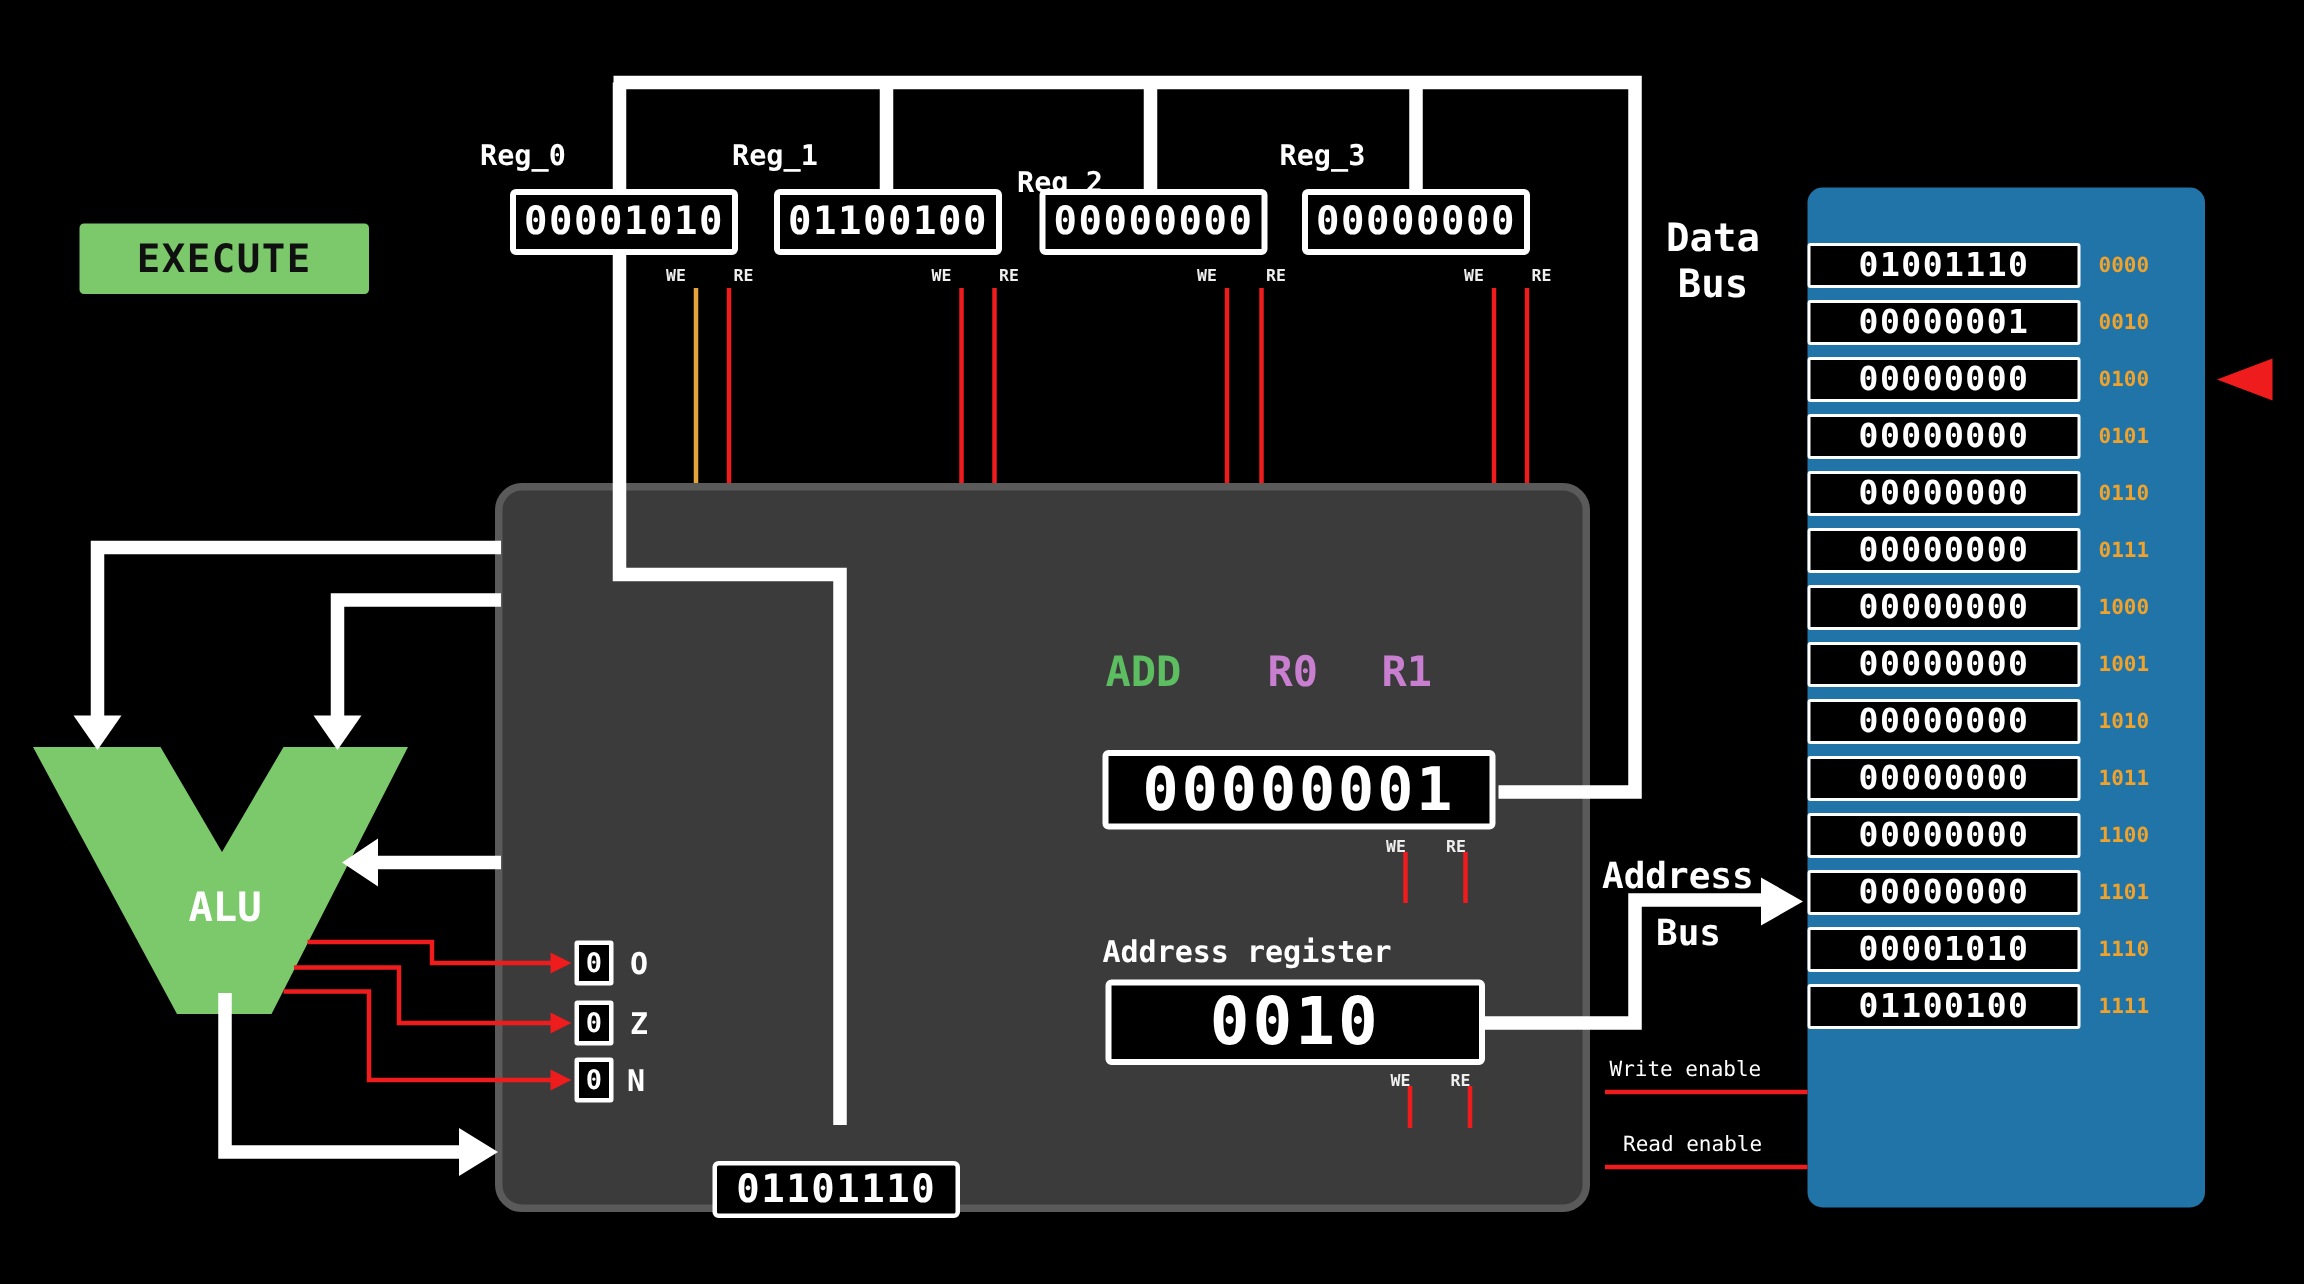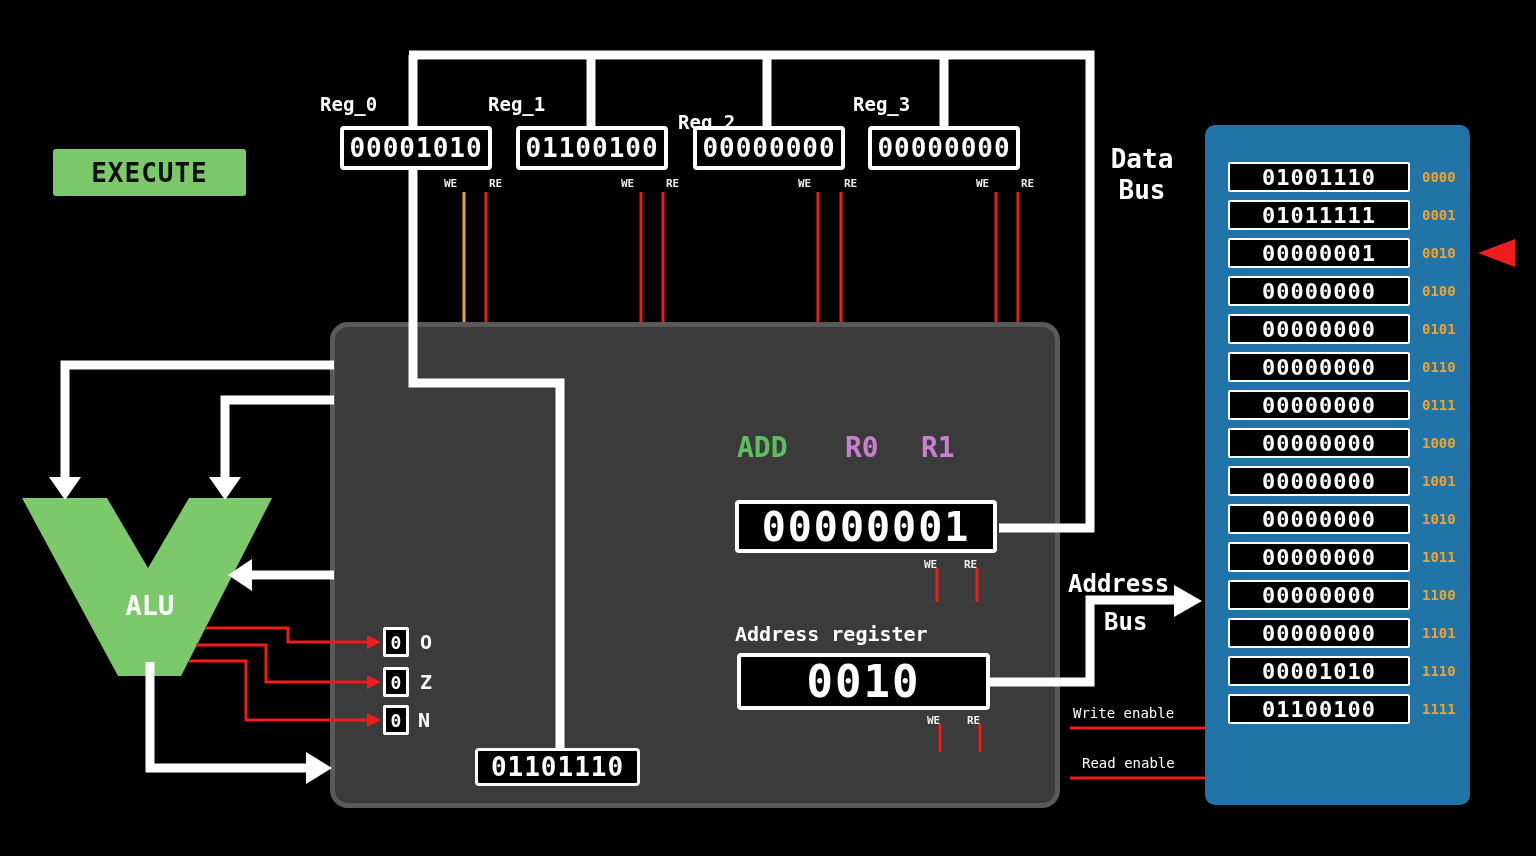--- a/index.html
+++ b/index.html
@@ -10,37 +10,37 @@
   }
   .cpu-body {
     position:absolute; left:330px; top:322px; width:730px; height:486px;
     background:#3b3b3b; border:5px solid #5a5a5a; border-radius:18px; z-index:1;
   }
   .mem-panel {
     position:absolute; left:1205px; top:125px; width:265px; height:680px;
     background:#2174a8; border-radius:10px; z-index:1;
   }
   .mem-rows { position:absolute; left:0; top:37px; width:100%; display:flex; flex-direction:column; gap:8px; }
-  .mem-row { display:flex; align-items:center; height:30px; padding-left:23px; }
+  .mem-row { display:flex; align-items:center; height:30px; }
   .mem-cell {
     width:182px; height:30px; background:#000; border:2px solid #fff; border-radius:2px;
     display:flex; align-items:center; justify-content:center;
     font-size:22px; font-weight:bold; letter-spacing:1px;
   }
   .mem-addr { margin-left:12px; font-size:14px; font-weight:bold; color:#f0a32c; }
   .wires { position:absolute; left:0; top:0; z-index:2; }
   .txt { position:absolute; z-index:3; white-space:nowrap; }
   .val-box {
     position:absolute; z-index:3; background:#000; border:4px solid #fff; border-radius:4px;
     display:flex; align-items:center; justify-content:center; font-weight:bold;
   }
   .reg-box  { width:152px; height:44px; font-size:26px; letter-spacing:1px; }
   .ir-box   { width:262px; height:53px; font-size:40px; letter-spacing:2px; }
   .ar-box   { width:253px; height:57px; font-size:44px; letter-spacing:2px; }
-  .tmp-box  { width:165px; height:38px; font-size:26px; border-width:3px; letter-spacing:1px; }
+  .tmp-box  { width:165px; height:38px; font-size:26px; border-width:3px; letter-spacing:1px;margin-top:26px; }
   .flag-box { width:26px; height:30px; font-size:18px; border-width:3px; border-radius:2px; }
   .reg-name  { font-size:19px; font-weight:bold; }
   .sig-label { font-size:11px; font-weight:bold; color:#eee; }
   .badge {
     position:absolute; left:25px; top:149px; width:193px; height:47px; background:#7cc96c;
     border-radius:3px; display:flex; align-items:center; justify-content:center;
     font-size:26px; font-weight:bold; color:#101010; letter-spacing:1px; z-index:3;margin-left:28px;
   }
   .alu-text { left:90px; top:590px; width:120px; text-align:center; font-size:27px; font-weight:bold; }
   .flag-label { font-size:20px; font-weight:bold; }
@@ -61,24 +61,20 @@
 
 <div id="canvas">
 
   <div class="cpu-body"></div>
 
   <div class="mem-panel">
     <div class="mem-rows">
       <div class="mem-row">
           <div class="mem-cell">01001110</div>
           <div class="mem-addr">0000</div>
-        </div>
-      <div class="mem-row">
-          <div class="mem-cell">01011111</div>
-          <div class="mem-addr">0001</div>
         </div>
       <div class="mem-row">
           <div class="mem-cell">00000001</div>
           <div class="mem-addr">0010</div>
         </div>
       <div class="mem-row">
           <div class="mem-cell">00000000</div>
           <div class="mem-addr">0100</div>
         </div>
       <div class="mem-row">

